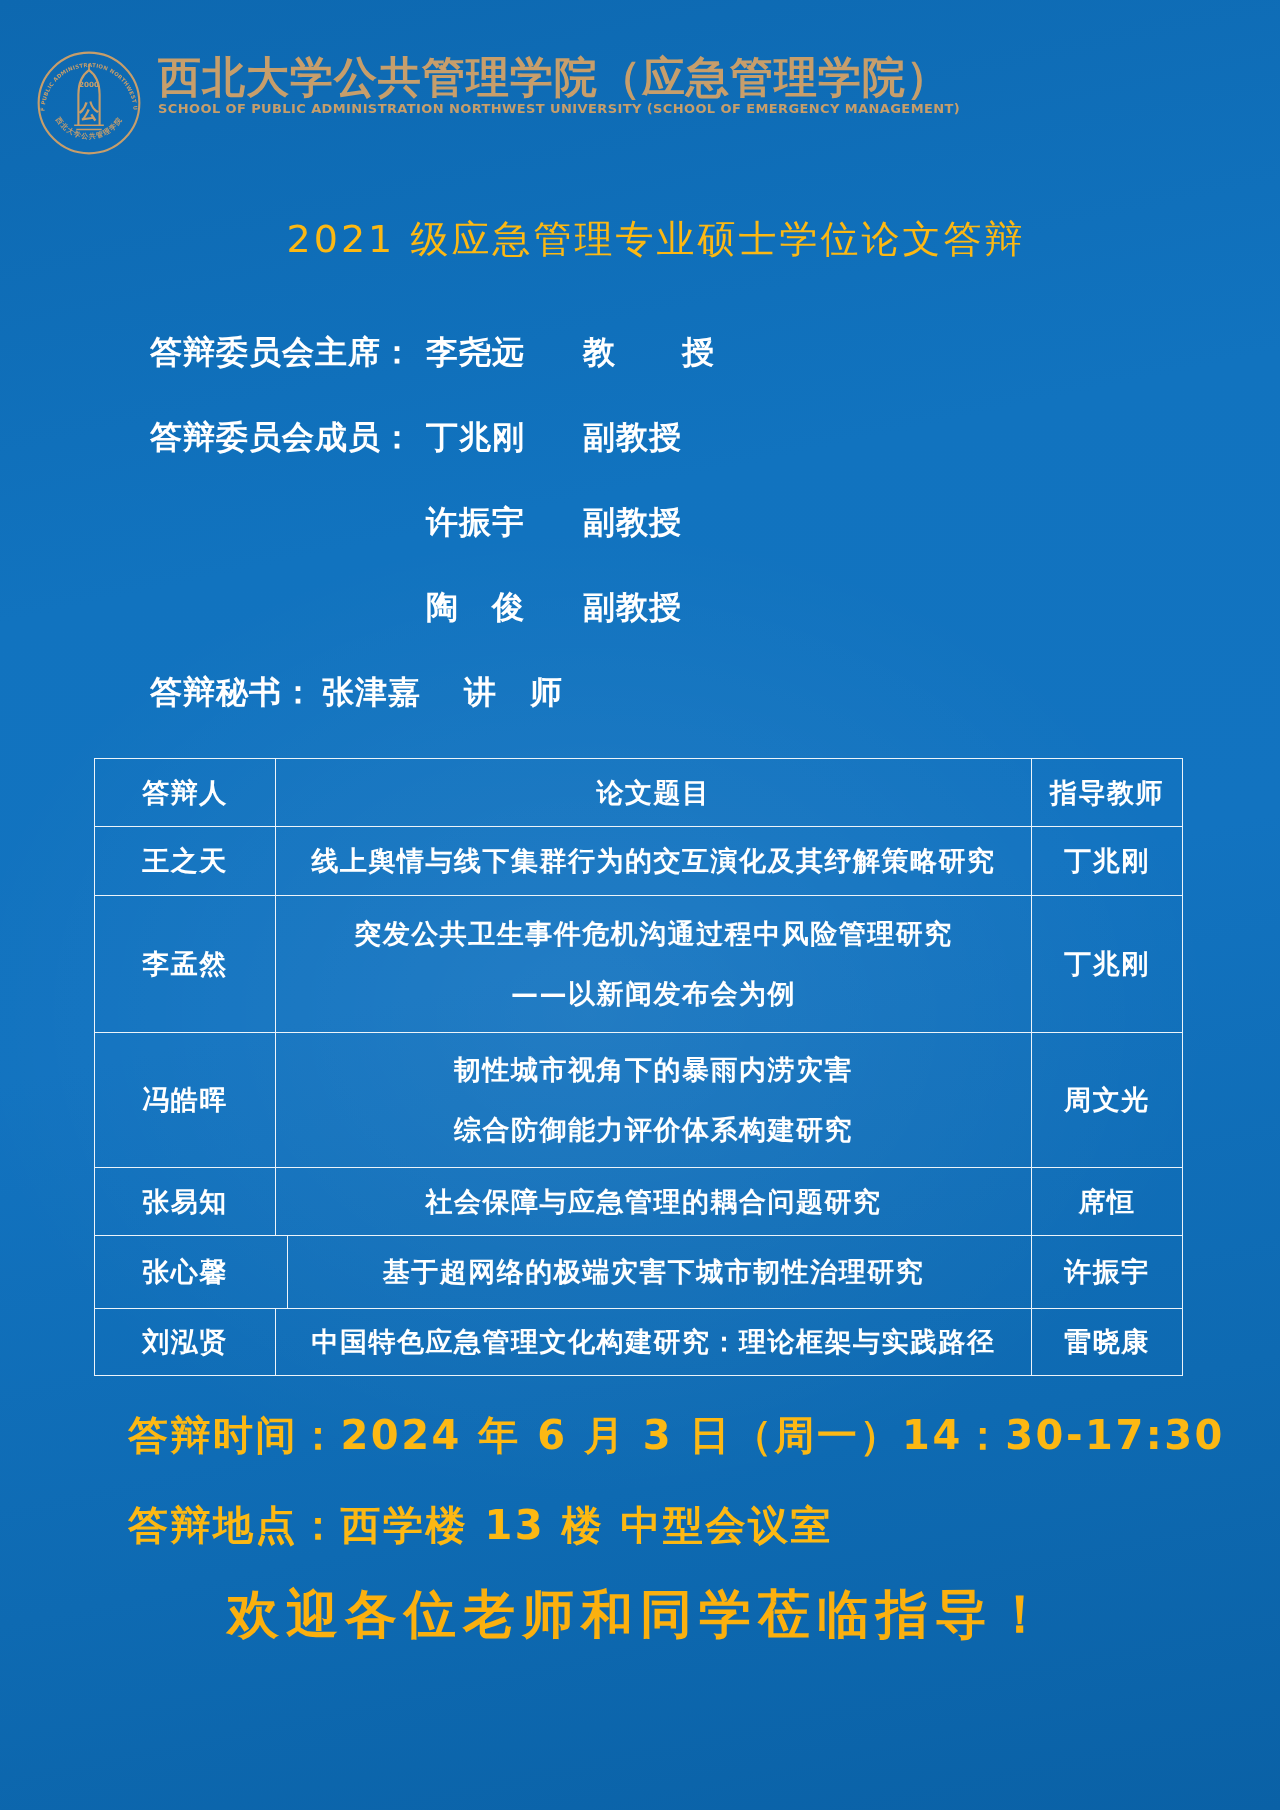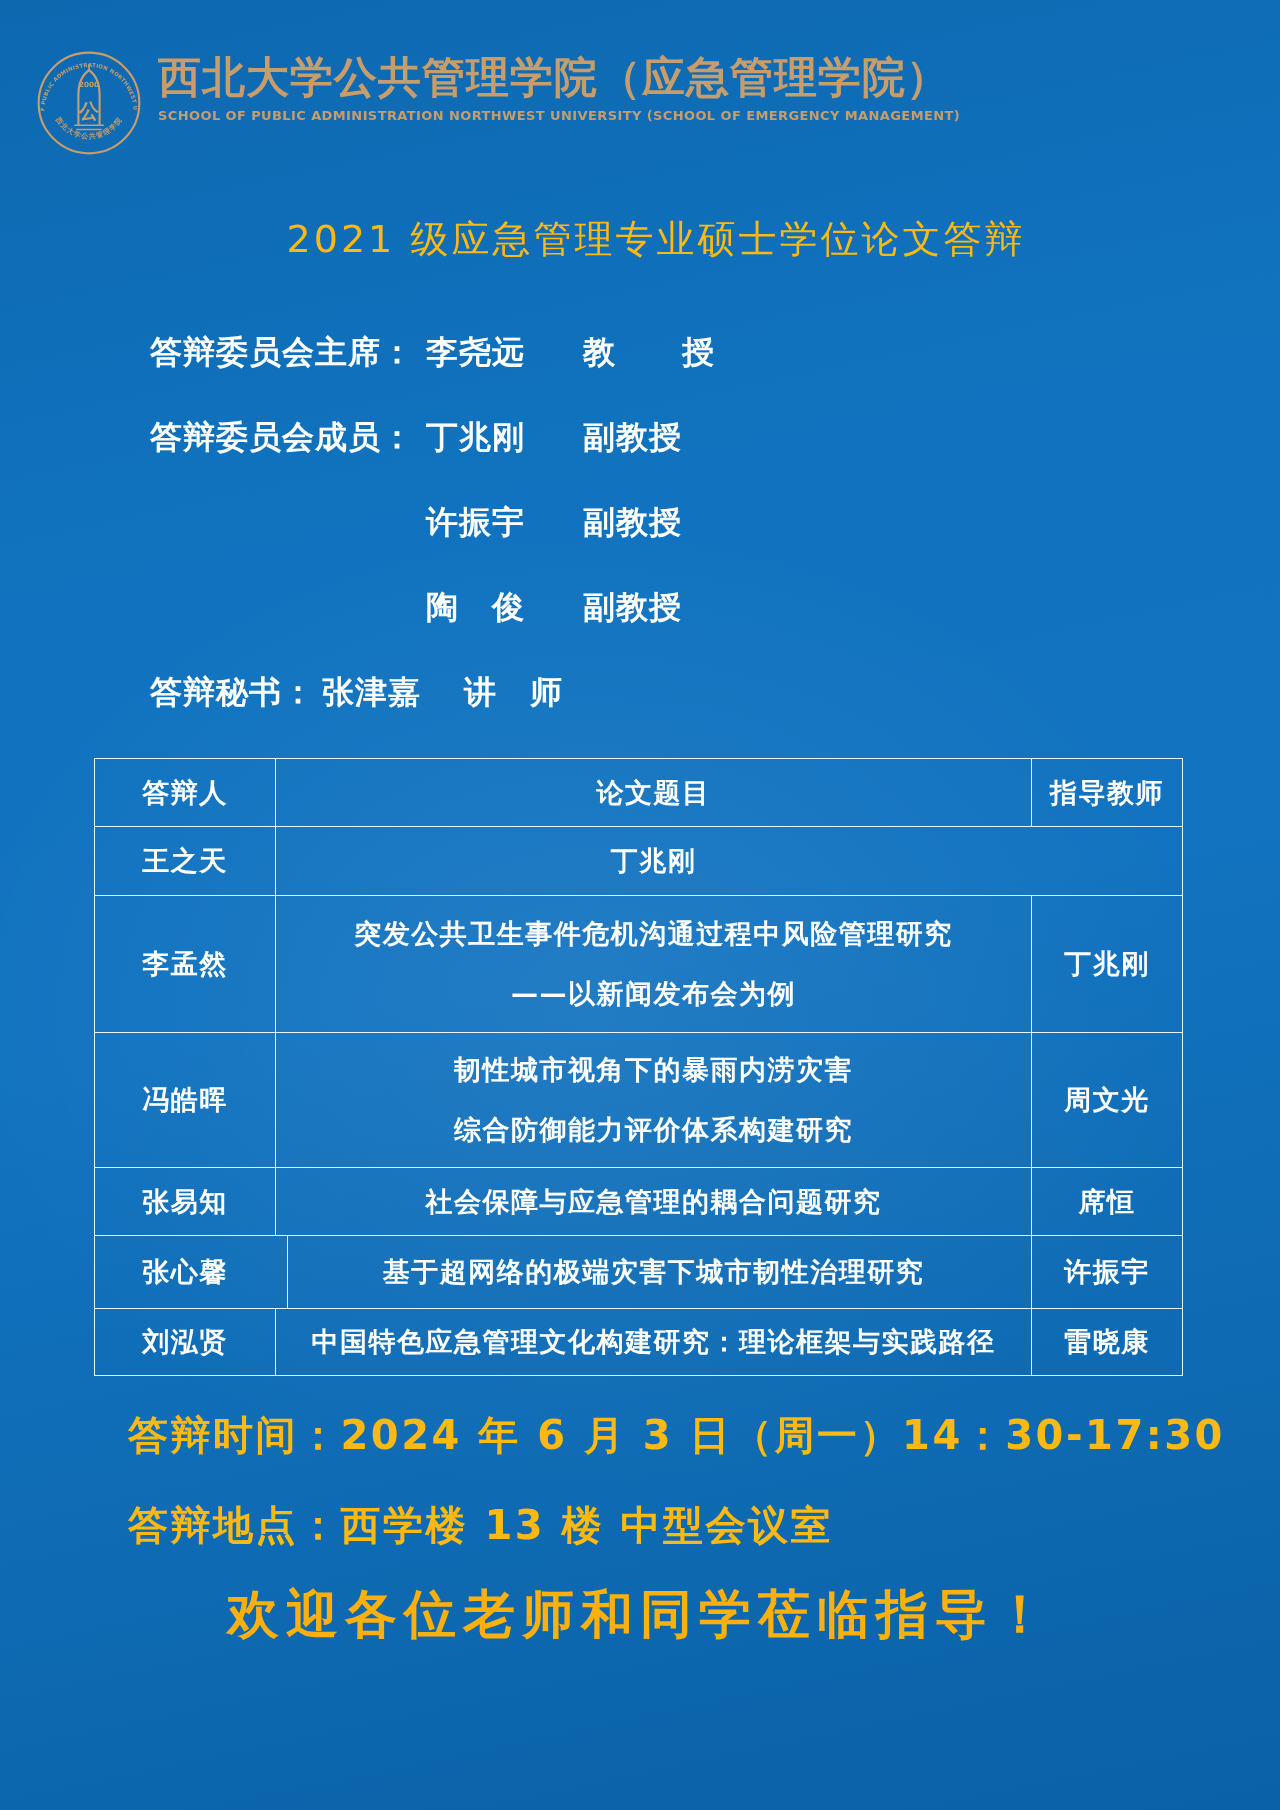--- a/index.html
+++ b/index.html
@@ -22,21 +22,21 @@
   .seal-thin{fill:none;stroke:#C79E6B;stroke-width:1.6;}
   .arc-en{font-size:5.1px;fill:#C79E6B;font-weight:700;letter-spacing:.25px;}
   .arc-cn{font-size:6.6px;fill:#C79E6B;font-weight:700;letter-spacing:1px;}
   .logo-year{font-size:6.8px;fill:#C79E6B;font-weight:700;text-anchor:middle;}
   .logo-gong{font-size:19px;fill:#C79E6B;font-weight:700;text-anchor:middle;}
   .names{margin-left:16px;padding-top:4px;}
   .school-cn{
     font-size:43px;line-height:1.1;color:#C79E6B;font-weight:700;letter-spacing:1px;
   }
   .school-en{
-    margin-top:7px;font-size:13px;color:#C79E6B;font-weight:700;letter-spacing:.4px;
+    font-size:13px;color:#C79E6B;font-weight:700;letter-spacing:.4px;
   }
 
   
   .main-title{
     position:absolute;top:198px;left:0;width:100%;margin:16px;
     text-align:center;font-size:38px;font-weight:400;color:#FCB813;letter-spacing:3px;
   }
 
   
   .committee{position:absolute;left:150px;top:310px;color:#fff;}
@@ -140,20 +140,21 @@
 
   <section class="d-table">
     <div class="t-row rh-head">
       <div class="t-cell">答辩人</div>
       <div class="t-cell">论文题目</div>
       <div class="t-cell">指导教师</div>
     </div>
 
     <div class="t-row rh-a">
       <div class="t-cell">王之天</div>
+      <div class="t-cell">线上舆情与线下集群行为的交互演化及其纾解策略研究</div>
       <div class="t-cell">丁兆刚</div>
     </div>
 
     <div class="t-row rh-b">
       <div class="t-cell">李孟然</div>
       <div class="t-cell multi">
         <div>突发公共卫生事件危机沟通过程中风险管理研究</div>
         <div>——以新闻发布会为例</div>
       </div>
       <div class="t-cell">丁兆刚</div>

